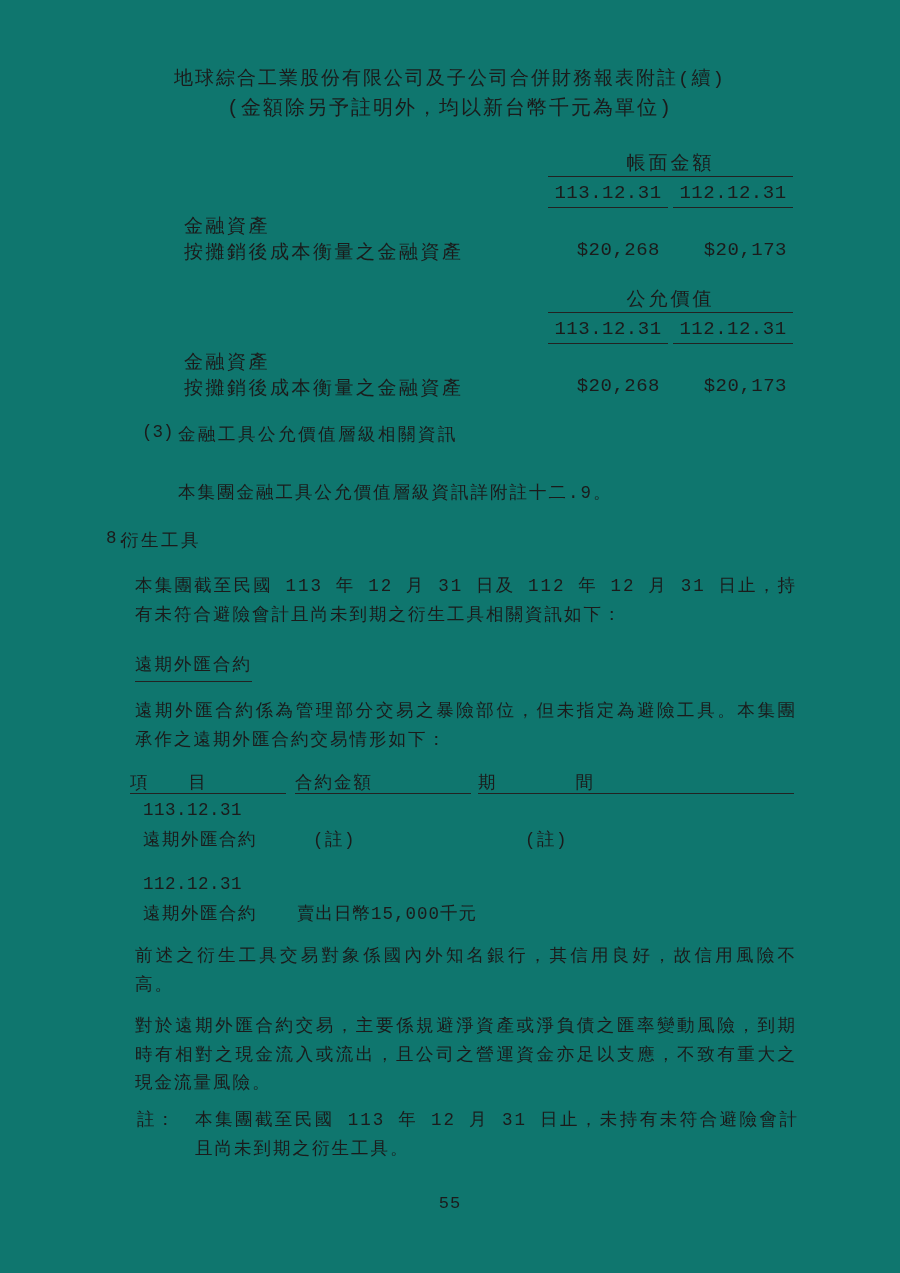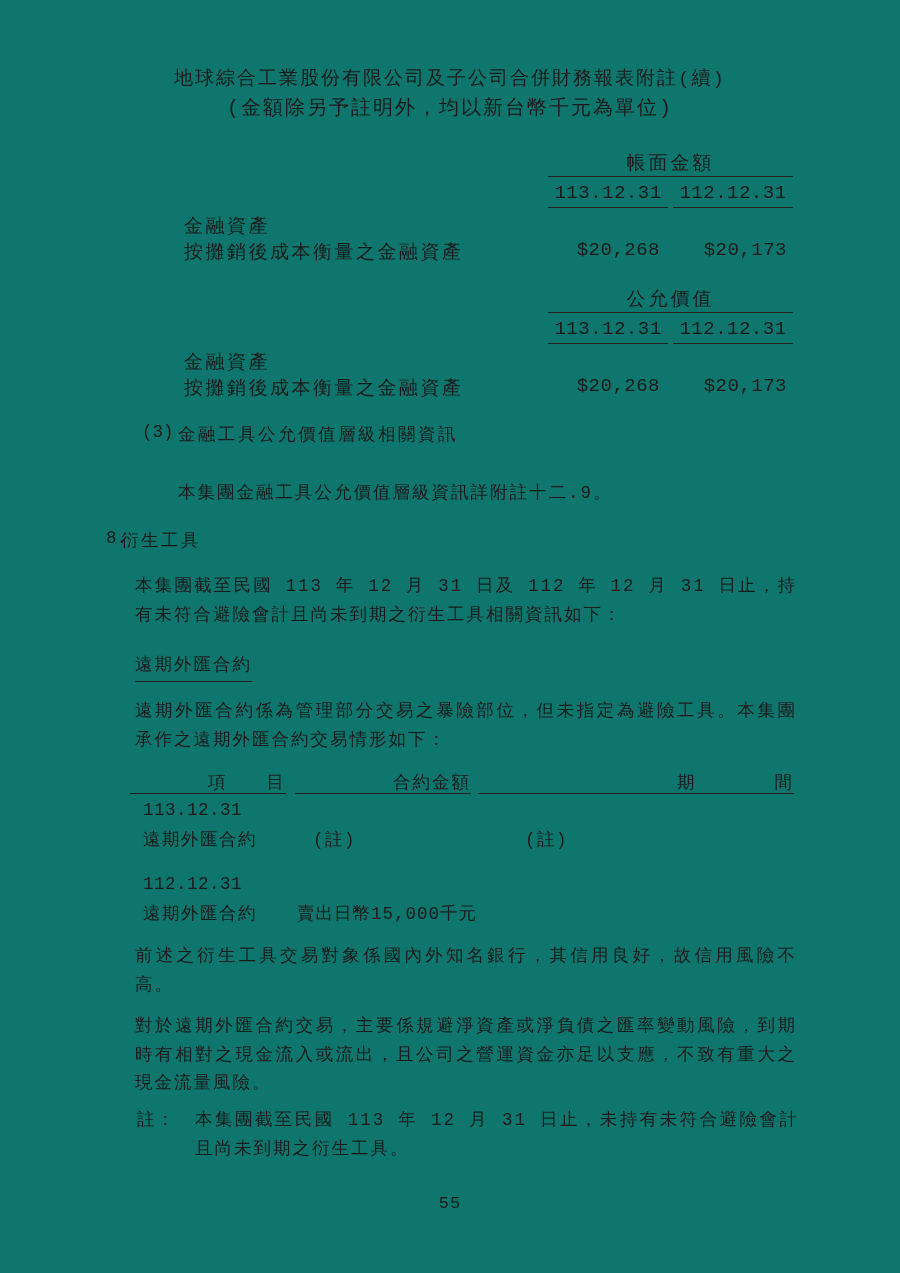--- a/index.html
+++ b/index.html
@@ -38,21 +38,21 @@
   .sec3 .ttl { position:absolute; left:178px; letter-spacing:2.5px; }
 
   .sec8 { position:absolute; top:528px; left:0; width:900px; font-size:17.5px; }
   .sec8 .num { position:absolute; left:106px; }
   .sec8 .ttl { position:absolute; left:121px; letter-spacing:2.5px; }
 
   .underlined { display:inline-block; border-bottom:1.6px solid #222; padding-bottom:1px; }
 
   
   .ct { position:absolute; left:0; top:770px; width:900px; height:160px; font-size:17.5px; }
-  .ct .h { position:absolute; top:0; height:24px; text-align:right; letter-spacing:2px;
+  .ct .h { position:absolute; top:0; height:24px; text-align:left; letter-spacing:2px;
            border-bottom:1.8px solid #222; }
   .ct .h-item   { left:130px; width:156px; }
   .ct .h-amount { left:295px; width:176px; }
   .ct .h-period { left:478px; width:316px; }
   .ct .c { position:absolute; white-space:nowrap; letter-spacing:1.5px; }
 
   
   .note { position:absolute; left:137px; top:1106px; width:662px; display:flex;
           font-size:17.5px; line-height:28.5px; }
   .note .nl { width:58px; flex:none; letter-spacing:2px; }

